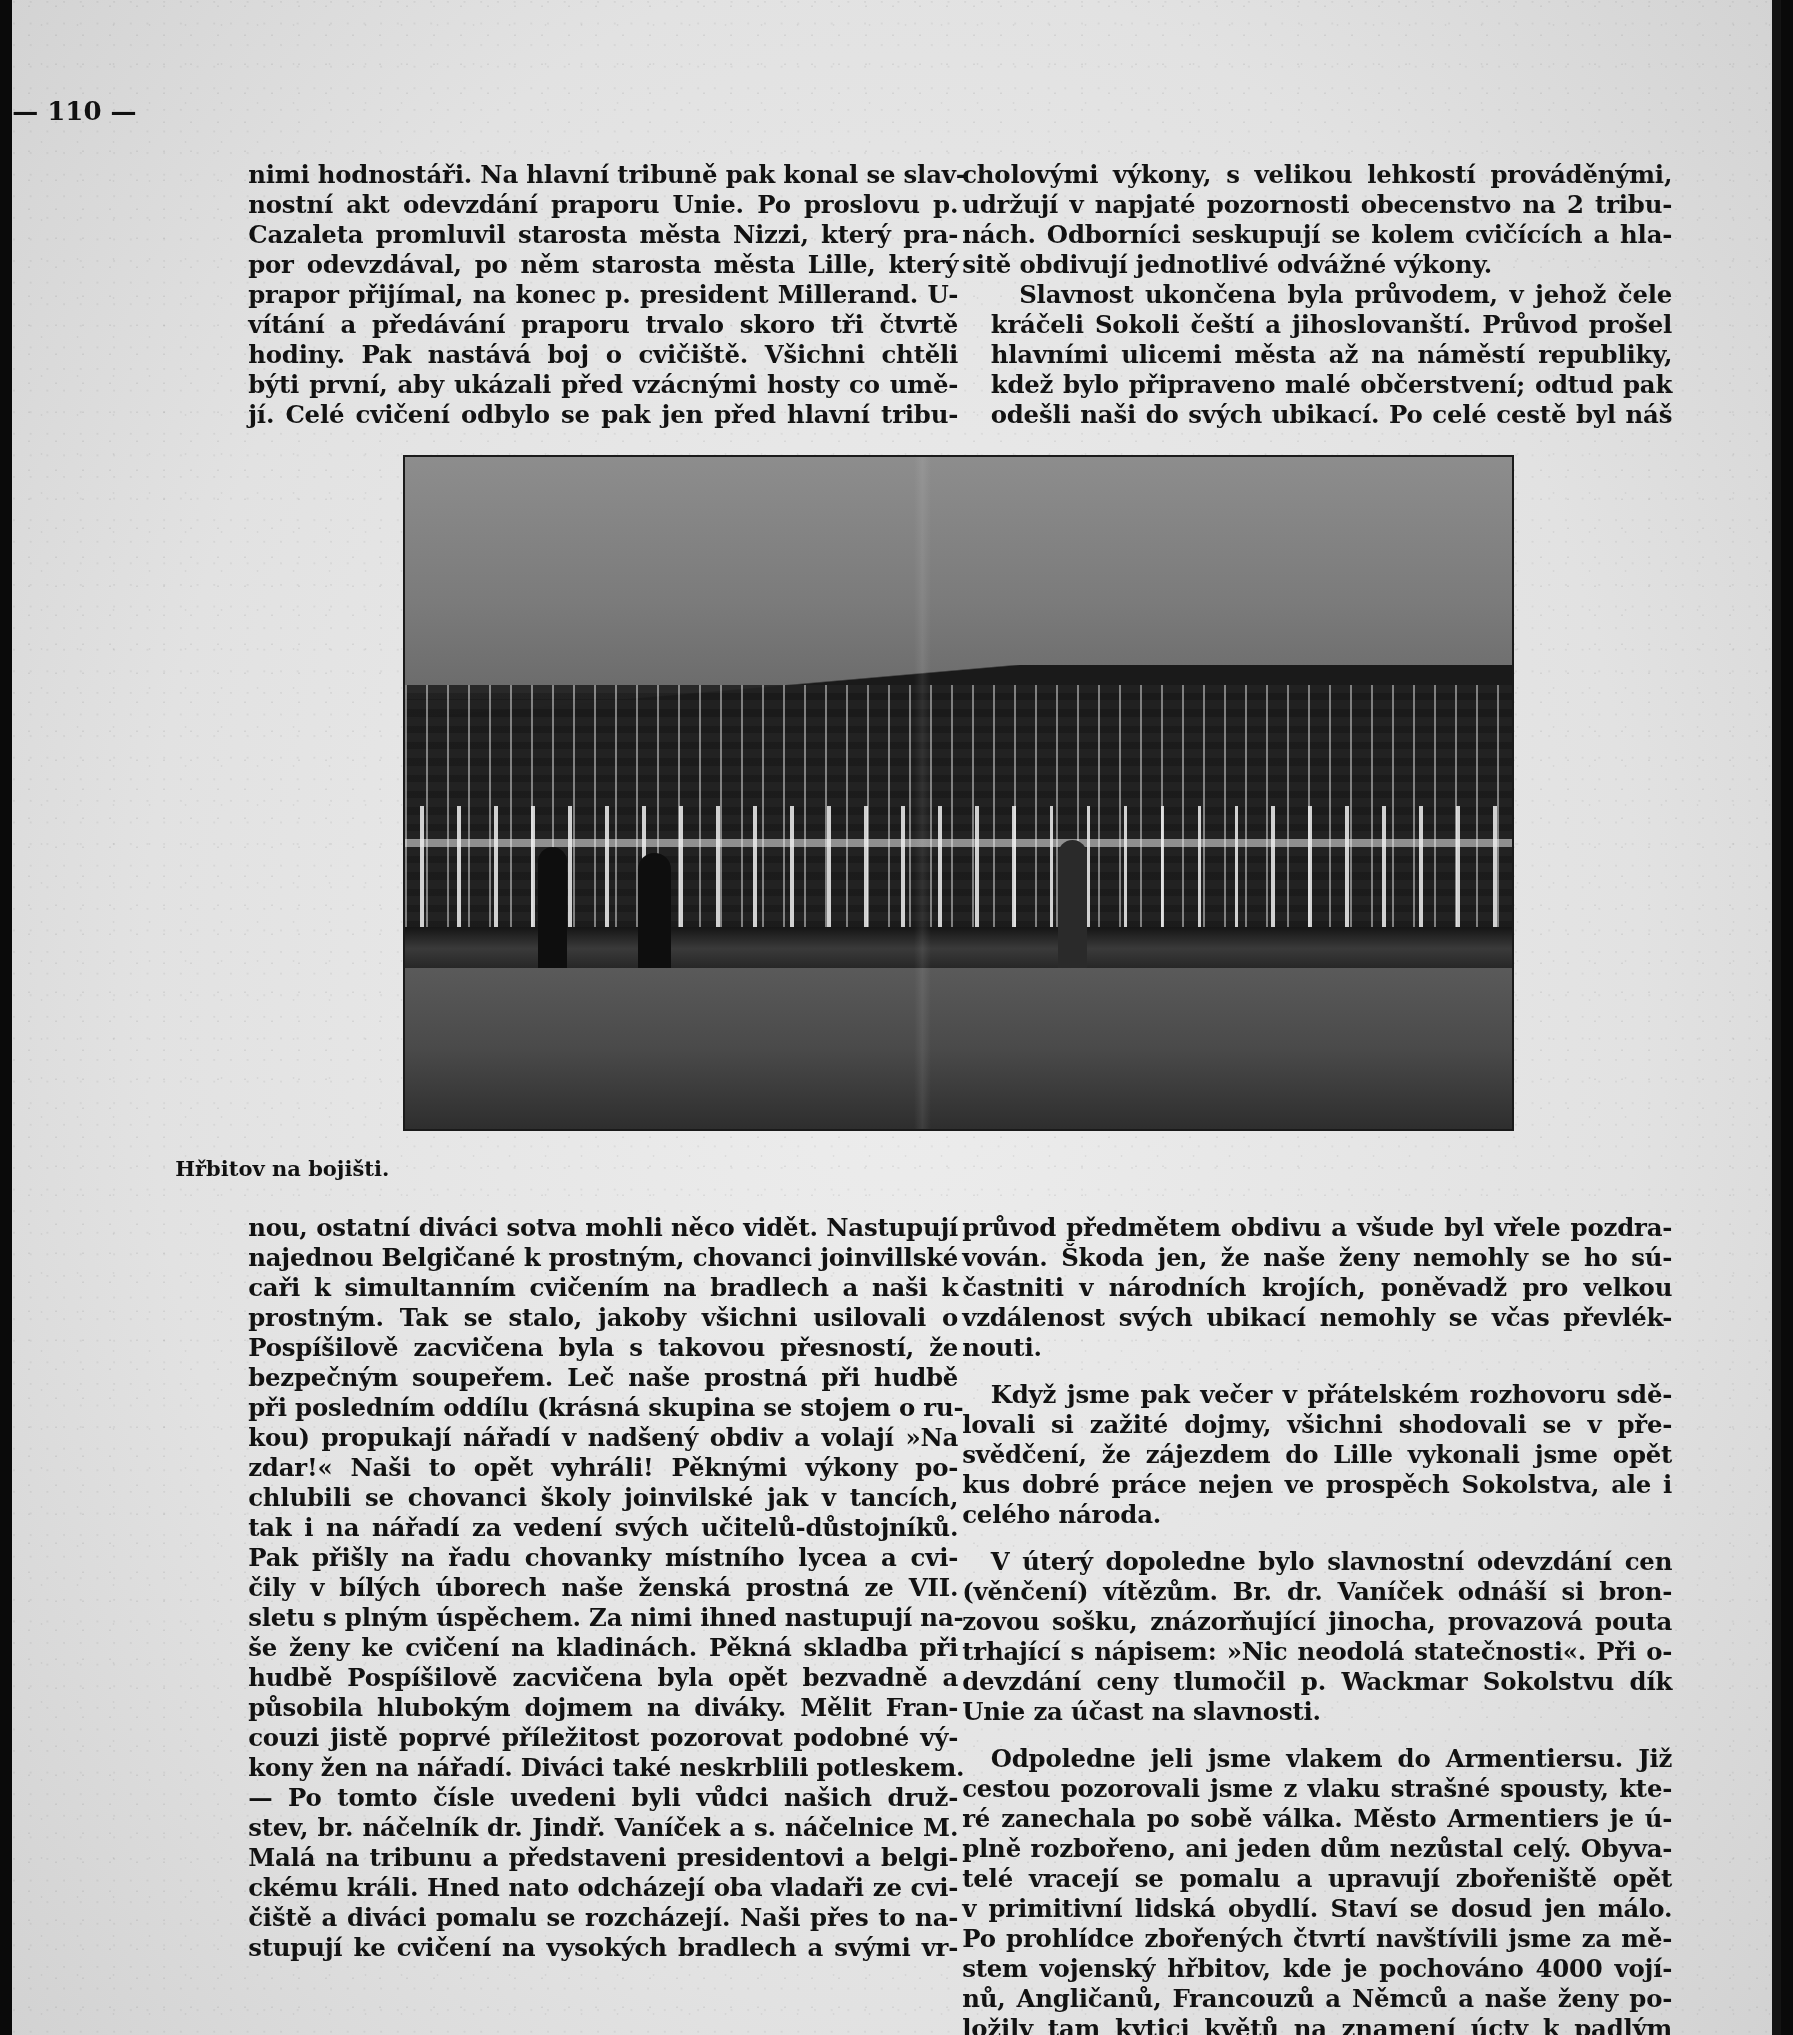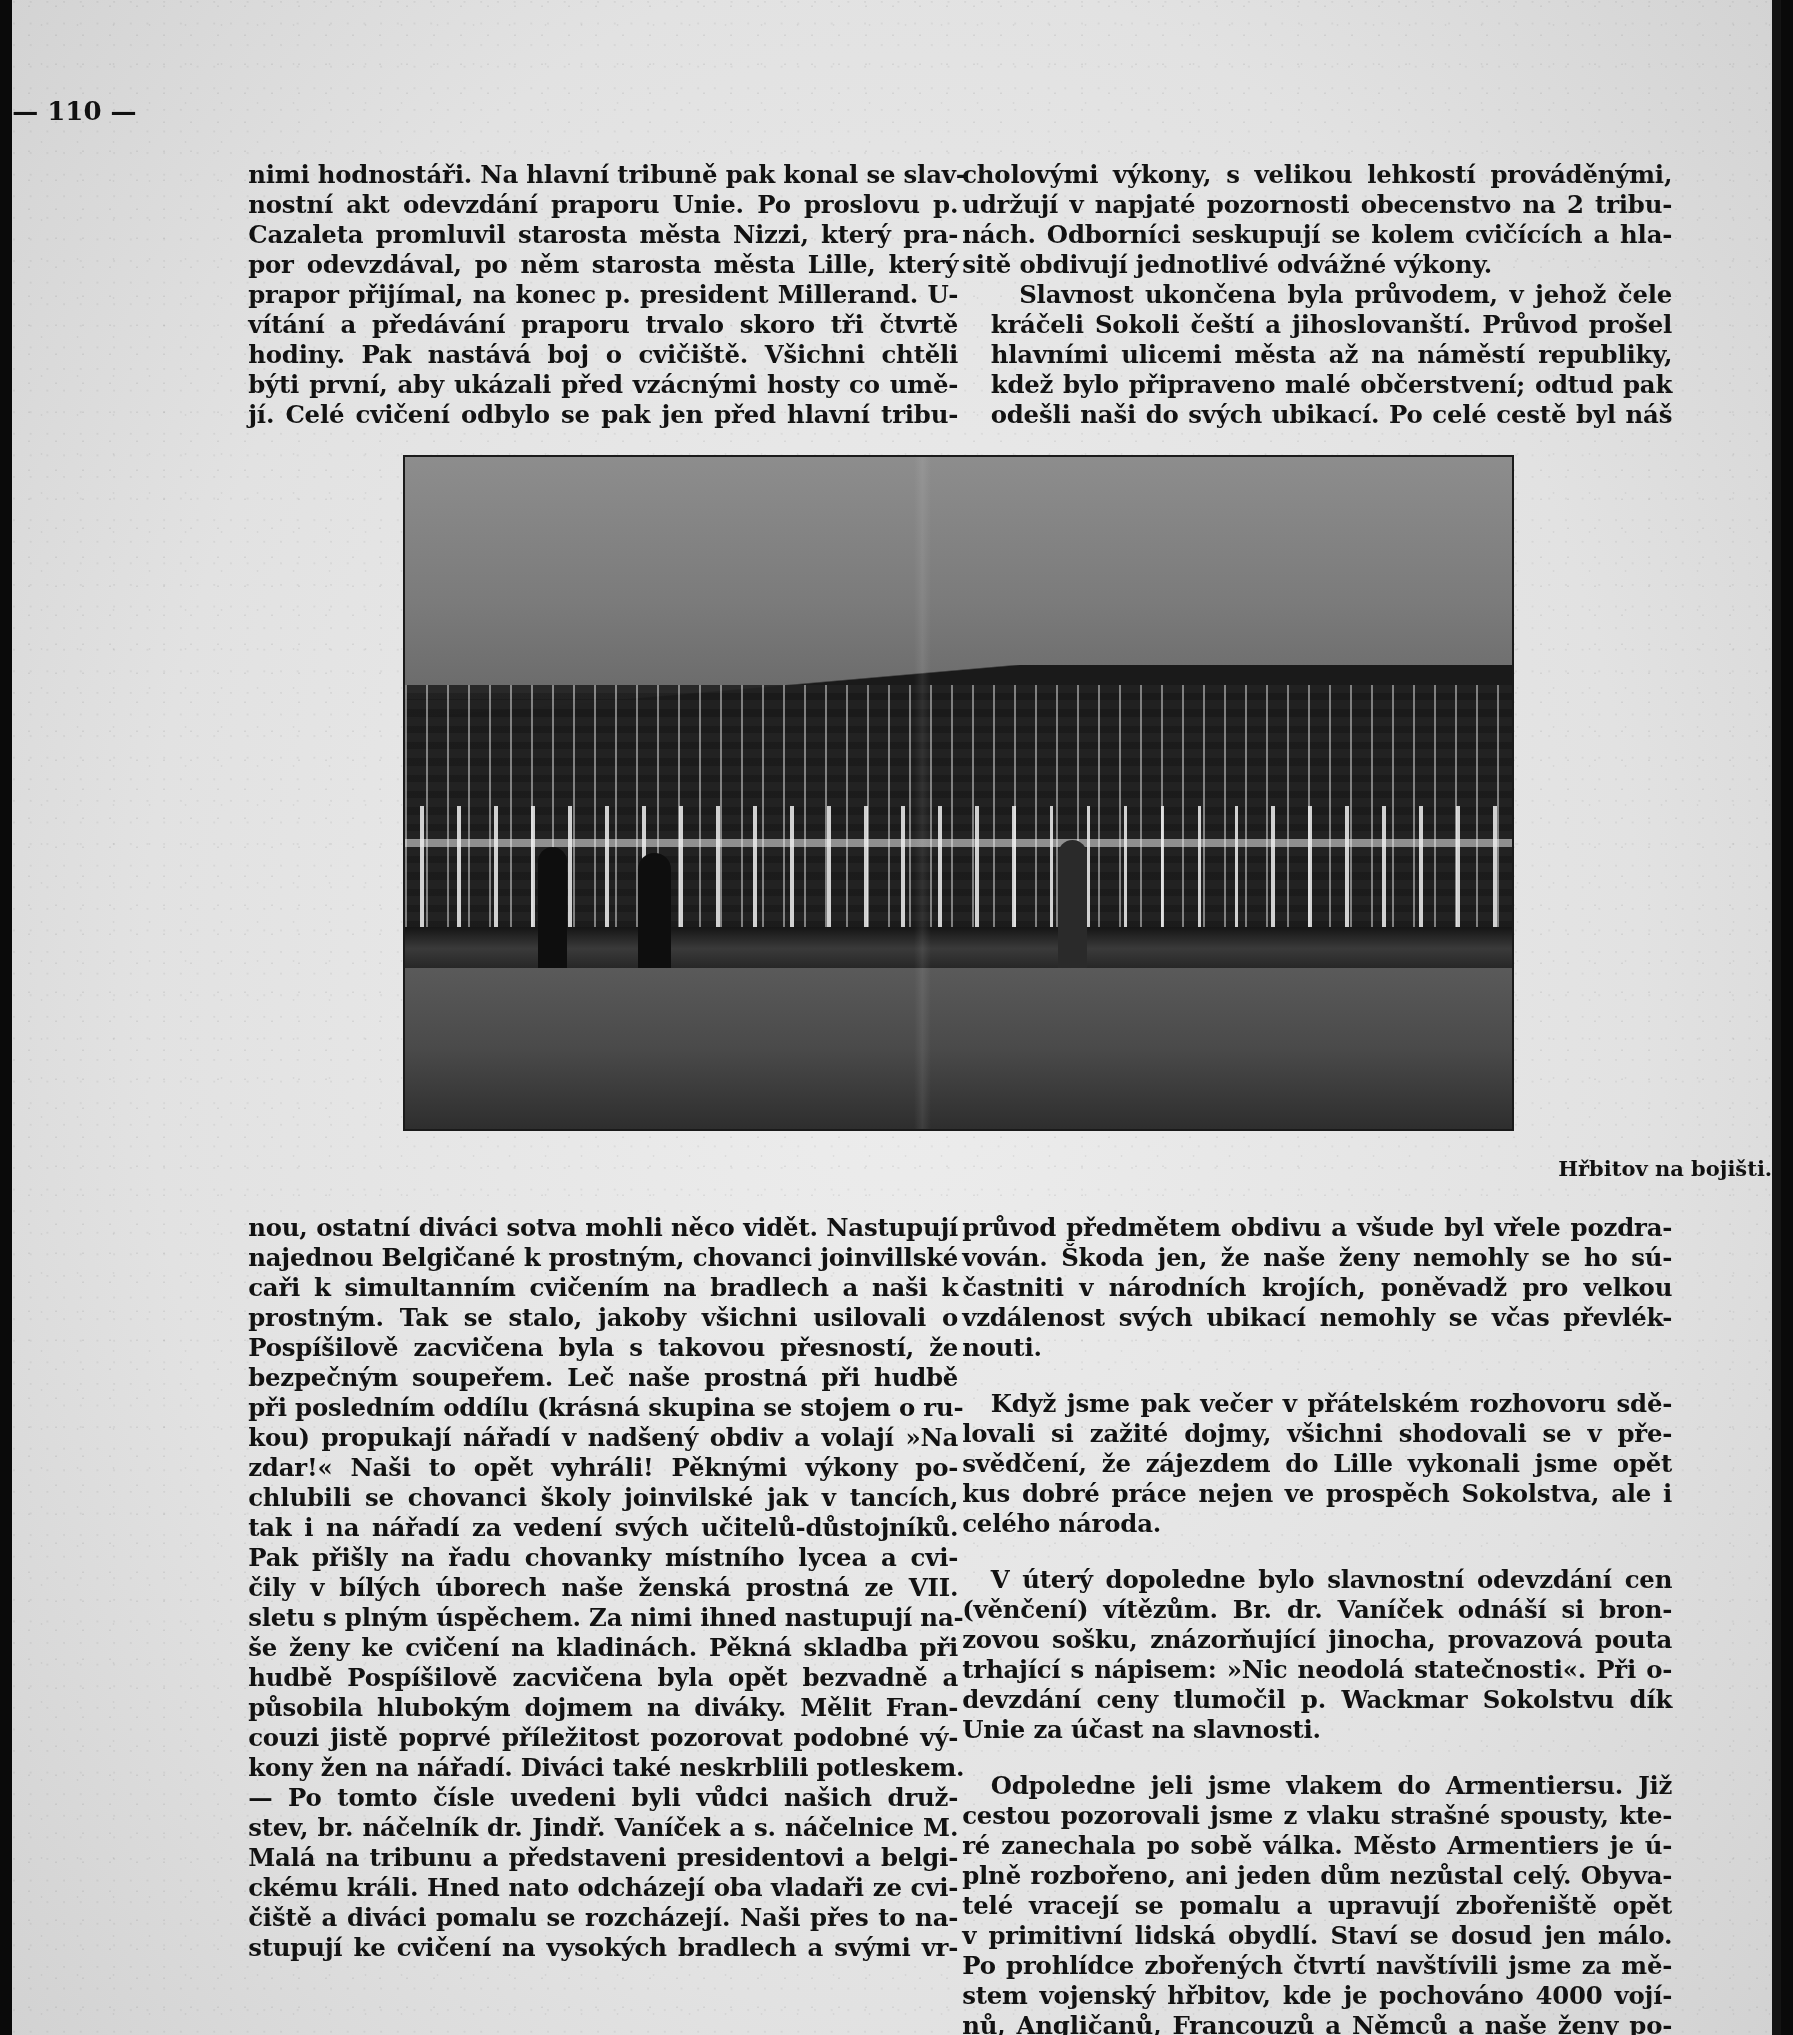--- a/index.html
+++ b/index.html
@@ -33,21 +33,21 @@
     font-family: "DejaVu Serif", serif;
   }
   .col {
     position: absolute;
     font-size: 24.4px; line-height: 30px; color: #121212;
     text-align: justify; font-weight: bold;
     letter-spacing: -0.2px;
   }
   .col p { margin: 0; }
   .col p.indent { text-indent: 28.5px; }
-  .col p.gap { margin-top: 26px; }
+  .col p.gap { margin-top: 17px; }
   .col .line { display: block; text-align: justify; text-align-last: justify; white-space: nowrap; }
   .col .line.last { text-align-last: left; }
   #col-top-left  { left: 236px;  top: 160px;  width: 710px; }
   #col-top-right { left: 950px; top: 160px;  width: 710px; }
   #col-bot-left  { left: 236px;  top: 1213px; width: 710px; }
   #col-bot-right { left: 950px; top: 1213px; width: 710px; }
   .photo {
     position: absolute; left: 391px; top: 455px; width: 1111px; height: 676px;
     border: 2.4px solid #1a1a1a; box-sizing: border-box; overflow: hidden;
     background: #2c2c2c;
@@ -86,21 +86,21 @@
   .photo .path {
     position: absolute; left: 0; top: 76%; width: 100%; height: 24%;
     background: linear-gradient(180deg, #5a5a5a 0%, #4a4a4a 50%, #2e2e2e 100%);
   }
   .photo .fold {
     position: absolute; left: 46%; top: 0; width: 16.3px; height: 100%;
     background: linear-gradient(90deg, transparent, rgba(255,255,255,0.08), transparent);
   }
   .caption {
     position: absolute; left: 0; right: 0; top: 1156px;
-    text-align: right; font-size: 21px; font-weight: bold; color: #111;
+    text-align: left; font-size: 21px; font-weight: bold; color: #111;
     padding-left: 163px; box-sizing: border-box;
   }
 </style>
 </head>
 <body>
 
 <div class="page">
 
   <div class="page-number">— 110 —</div>
 

